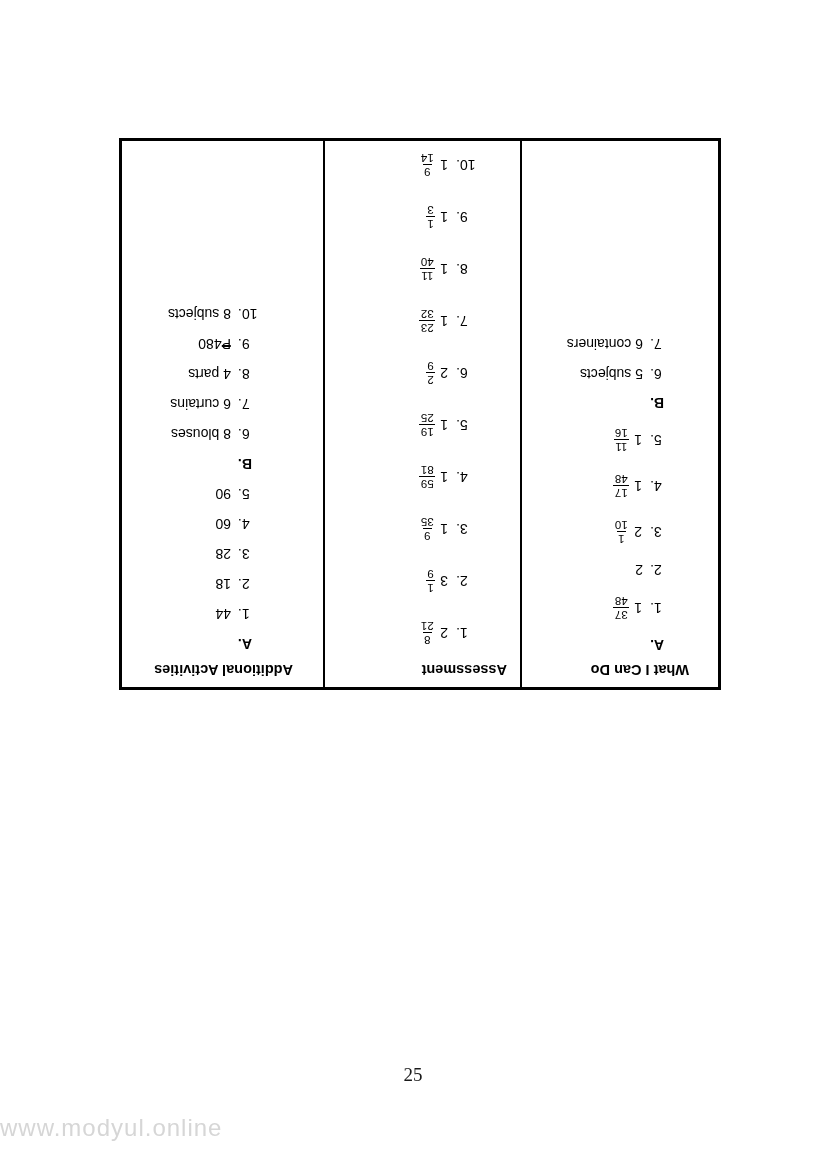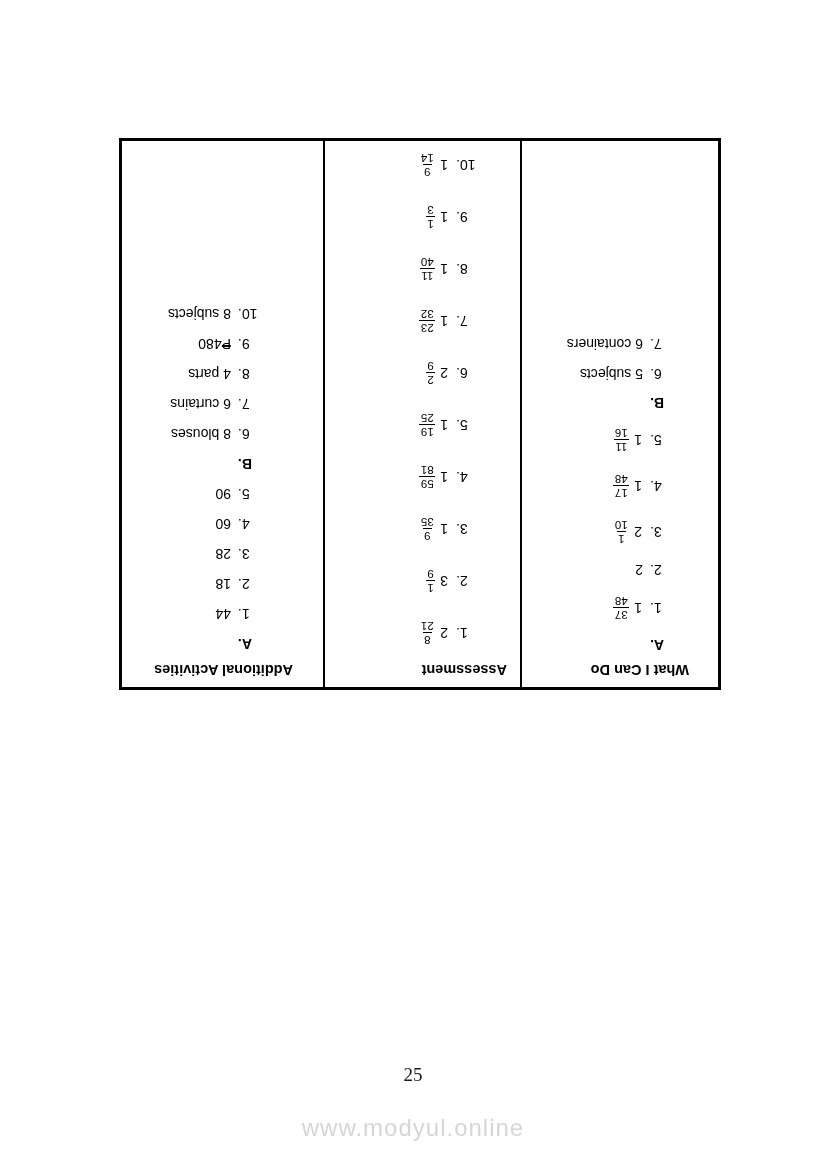--- a/index.html
+++ b/index.html
@@ -40,21 +40,21 @@
     display:inline-flex;flex-direction:column;align-items:center;
     margin-left:5px;font-size:11.5px;line-height:1.12;
   }
   .fn{border-bottom:1.4px solid #000;padding:0 1.5px;}
   .fd{padding:0 1.5px;}
   .page-number{
     position:absolute;top:1064px;left:0;right:0;text-align:center;
     font-family:"Liberation Serif","DejaVu Serif",serif;font-size:19px;color:#1a1a1a;
   }
   .watermark{
-    position:absolute;top:1114px;left:0;right:0;text-align:center;
+    position:absolute;top:1114px;left:0;right:0;
     font-size:24px;color:#d6d6d6;letter-spacing:1px;font-weight:400;
   }
 </style>
 </head>
 <body>
 
 <div class="answer-table">
   <div class="col col-0">
     <div class="col-header">What I Can Do</div>
     <div class="items">

